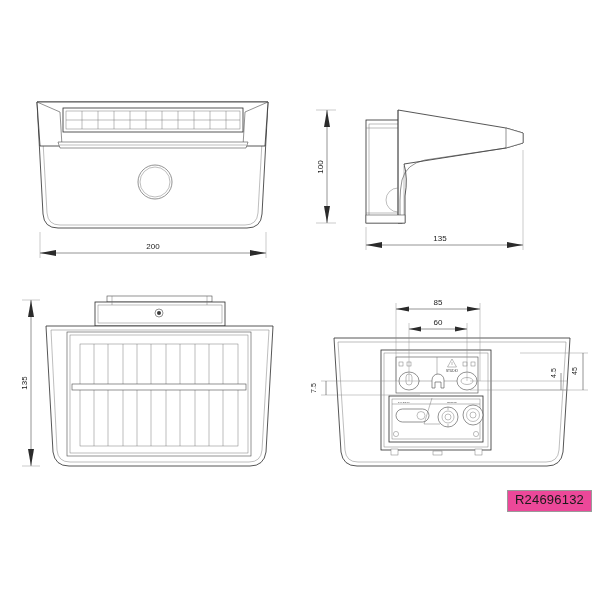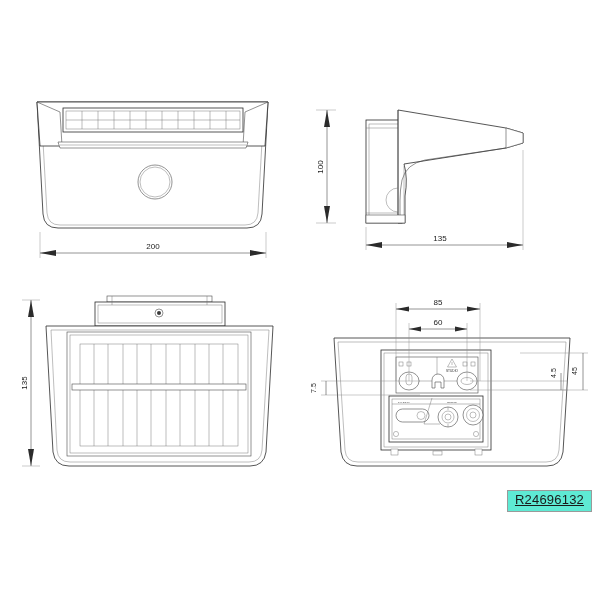--- a/index.html
+++ b/index.html
@@ -46,28 +46,27 @@
   .nano-text {
     font-family: "Liberation Sans", sans-serif;
     font-size: 2.4px;
     fill: #2a2a2a;
   }
   .partno-box {
     position: absolute;
     right: 8px;
     bottom: 88px;
     border: 1px solid #9a9a9a;
-    background: #5eead4;
+    background: #ec4899;
     padding: 2px 7px 3px 7px;
     font-size: 13px;
     letter-spacing: 0.2px;
     color: #1a1a1a;
     line-height: 1.15;
     font-family: "Liberation Sans", sans-serif;
-    text-decoration: underline;
   }
   .ln      { stroke: #2b2b2b; fill: none; stroke-width: 0.8; }
   .ln-thin { stroke: #4a4a4a; fill: none; stroke-width: 0.6; }
   .ln-hair { stroke: #6d6d6d; fill: none; stroke-width: 0.45; }
   .ln-dim  { stroke: #3a3a3a; fill: none; stroke-width: 0.55; }
   .ln-ext  { stroke: #8a8a8a; fill: none; stroke-width: 0.45; }
   .fillw   { fill: #ffffff; }
   .arrow   { fill: #2b2b2b; }
 </style>
 </head>

